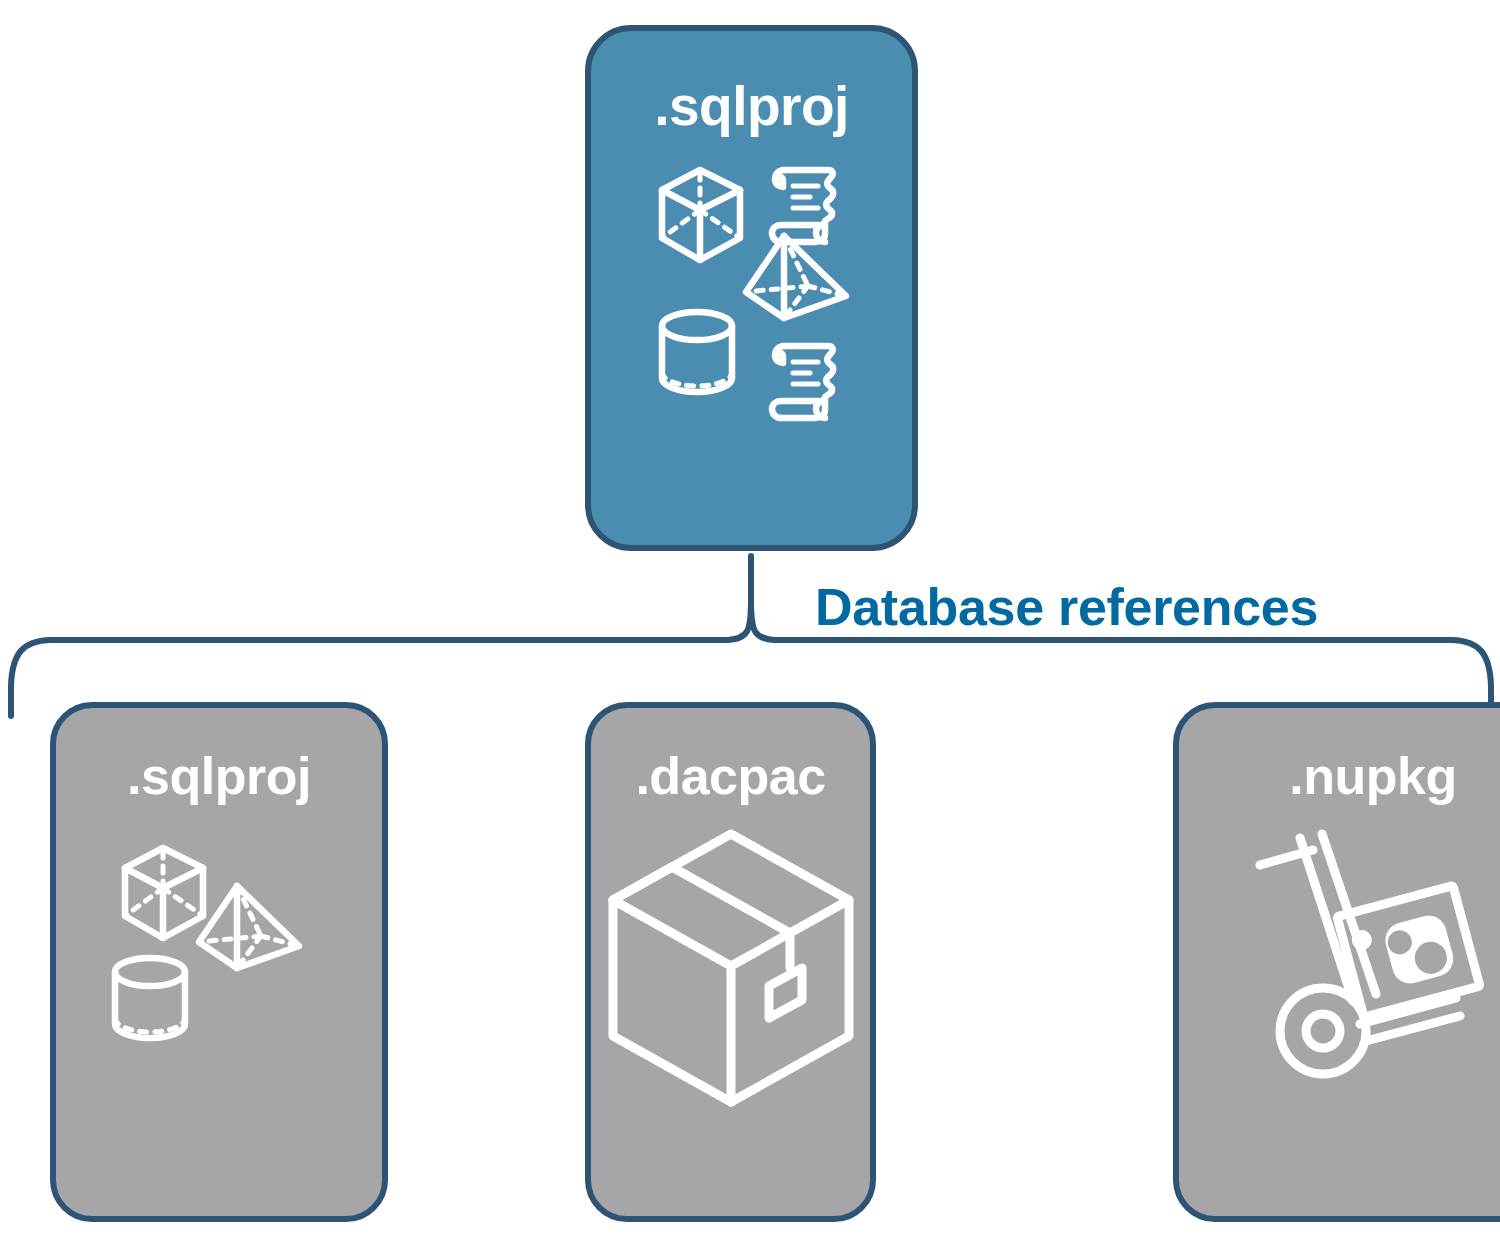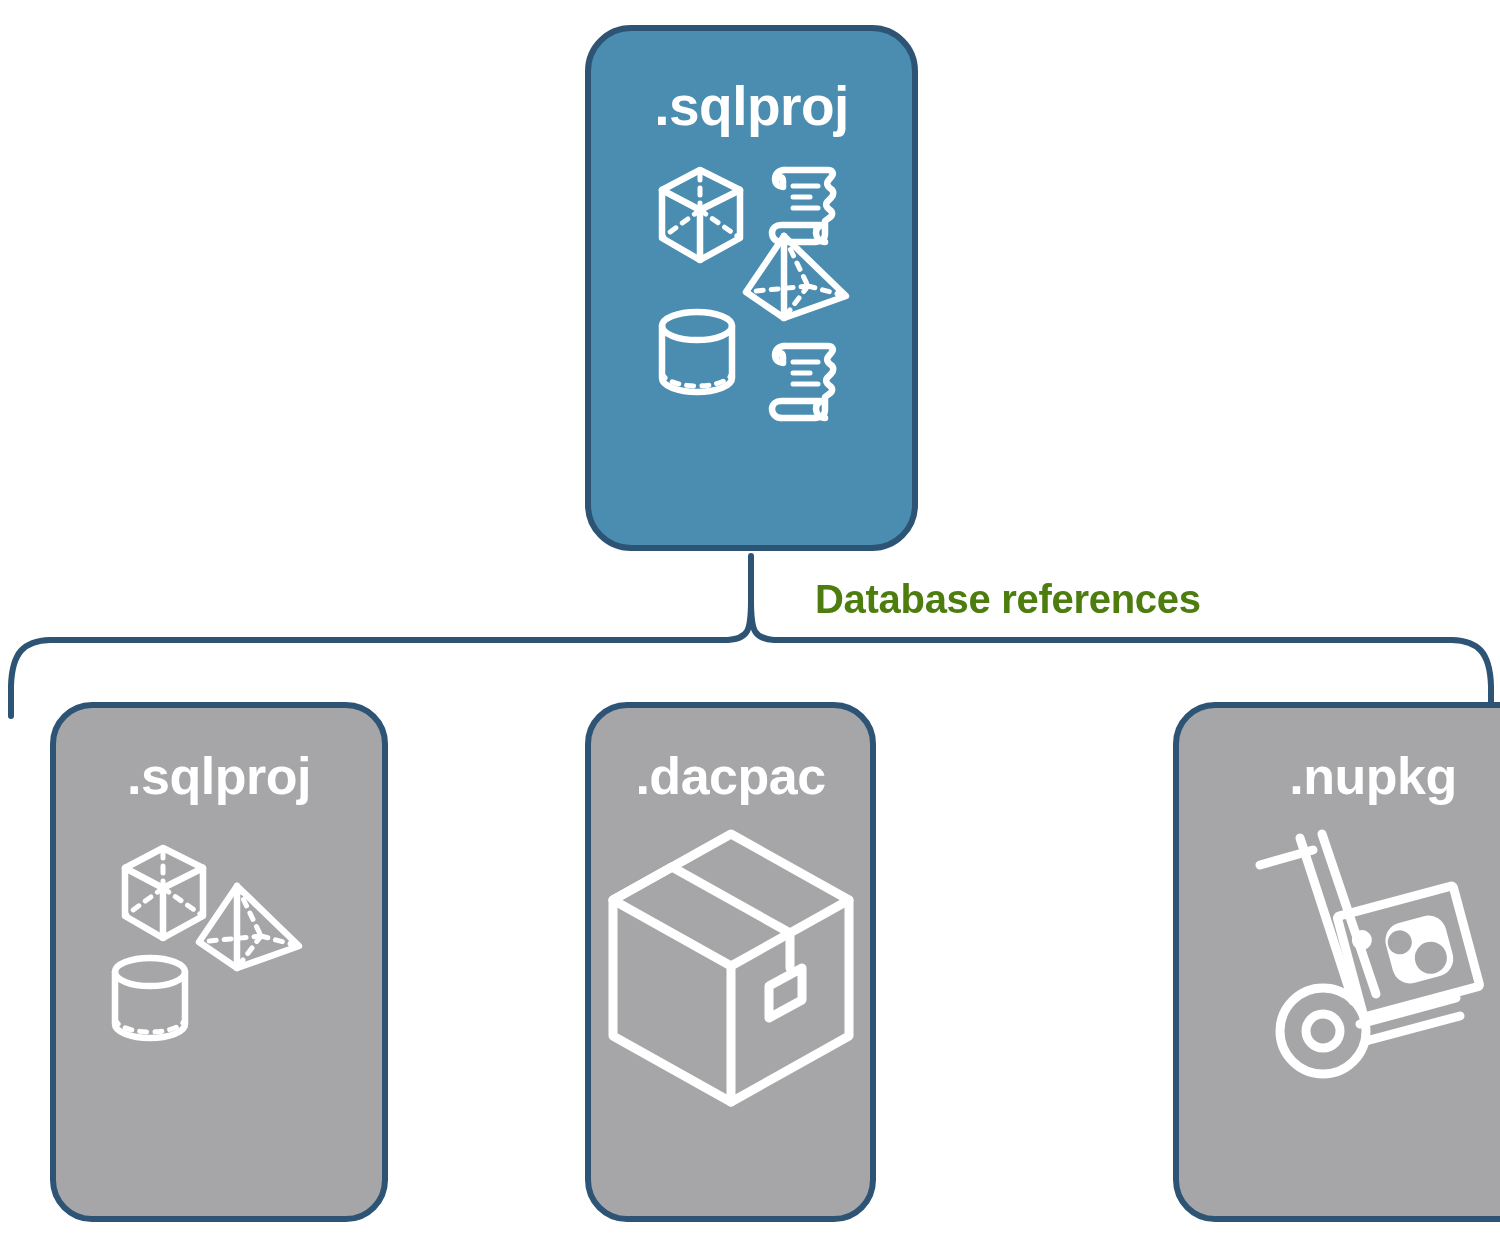--- a/index.html
+++ b/index.html
@@ -72,23 +72,23 @@
   #node-dacpac   { left: 585px;  width: 291px; }
   #node-nupkg    { left: 1173px; width: 400px; }
 
   .node-bottom .icon-wrap { margin-top: 26px; }
 
   
   #brace-label {
     position: absolute;
     left: 815px;
     top: 577px;
-    font-size: 40px;
+    font-size: 52px;
     font-weight: bold;
-    color: #4d7c0f;
+    color: #0369a1;
     letter-spacing: -0.3px;
     white-space: nowrap;
     user-select: none;
   }
 
   svg { display: block; overflow: visible; }
 </style>
 </head>
 <body>
 

